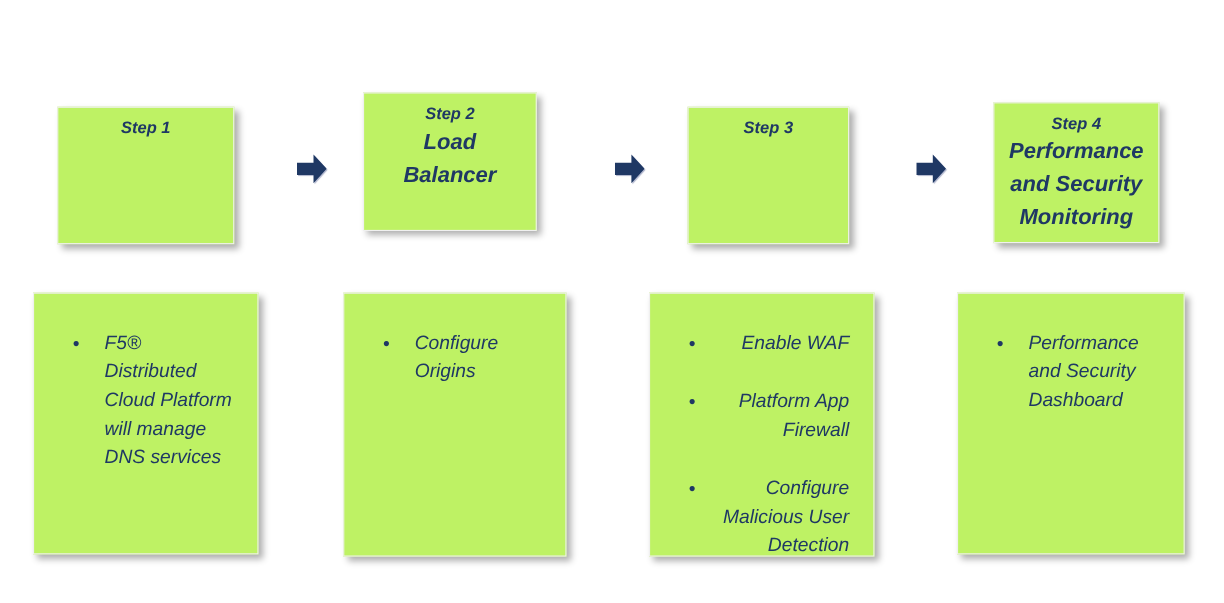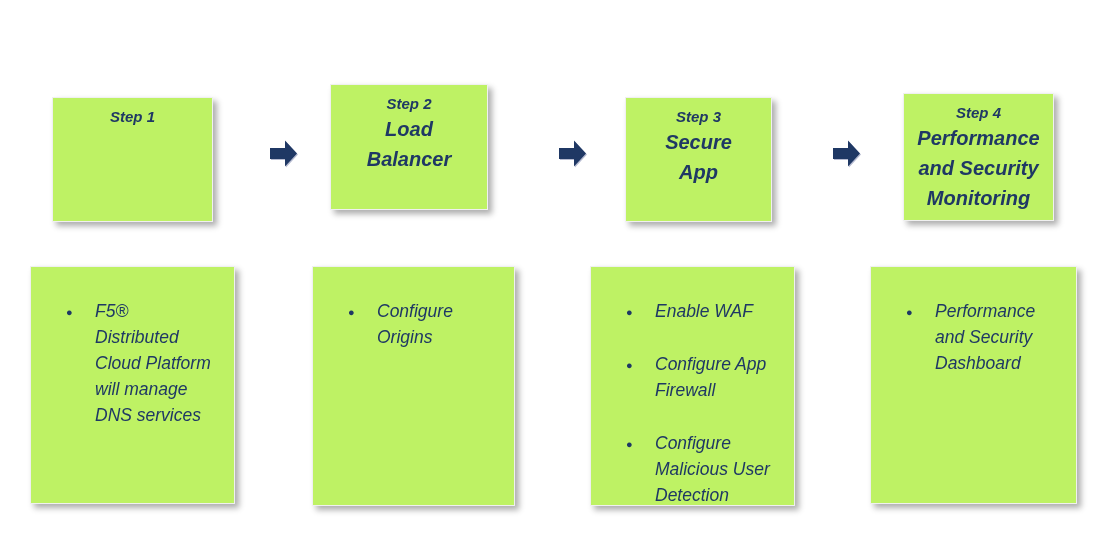--- a/index.html
+++ b/index.html
@@ -65,21 +65,21 @@
   
   #step-card-1   { left: 52px;  top: 97px;  width: 161px; height: 125px; }
   #step-card-2   { left: 330px; top: 84px;  width: 158px; height: 126px; }
   #step-card-3   { left: 625px; top: 97px;  width: 147px; height: 125px; }
   #step-card-4   { left: 903px; top: 93px;  width: 151px; height: 128px; }
   #arrow-1       { left: 270px; top: 140px; }
   #arrow-2       { left: 559px; top: 140px; }
   #arrow-3       { left: 833px; top: 140px; }
   #detail-card-1 { left: 30px;  top: 266px; width: 205px; height: 238px; }
   #detail-card-2 { left: 312px; top: 266px; width: 203px; height: 240px; }
-  #detail-card-3 { left: 590px; top: 266px; width: 205px; height: 240px; }
+  #detail-card-3 { left: 590px; top: 266px; width: 205px; height: 240px; text-align: right; }
   #detail-card-4 { left: 870px; top: 266px; width: 207px; height: 238px; }
 </style>
 </head>
 <body>
 
 <div class="stage">
 
   <section class="card step-card" id="step-card-1">
     <div class="step-label">Step 1</div>
   </section>
@@ -97,22 +97,20 @@
   </section>
 
   <div class="arrow" id="arrow-2">
     <svg viewBox="0 0 27 26" aria-hidden="true">
         <path d="M0 7.5 H15 V0 L27 13 L15 26 V18.5 H0 Z"></path>
       </svg>
   </div>
 
   <section class="card step-card" id="step-card-3">
     <div class="step-label">Step 3</div>
-    <div class="step-title">Secure
-App</div>
   </section>
 
   <div class="arrow" id="arrow-3">
     <svg viewBox="0 0 27 26" aria-hidden="true">
         <path d="M0 7.5 H15 V0 L27 13 L15 26 V18.5 H0 Z"></path>
       </svg>
   </div>
 
   <section class="card step-card" id="step-card-4">
     <div class="step-label">Step 4</div>
@@ -133,21 +131,21 @@
   <section class="card detail-card" id="detail-card-2">
     <ul>
       <li>Configure
 Origins</li>
     </ul>
   </section>
 
   <section class="card detail-card" id="detail-card-3">
     <ul>
       <li>Enable WAF</li>
-      <li>Configure App
+      <li>Platform App
 Firewall</li>
       <li>Configure
 Malicious User
 Detection</li>
     </ul>
   </section>
 
   <section class="card detail-card" id="detail-card-4">
     <ul>
       <li>Performance

